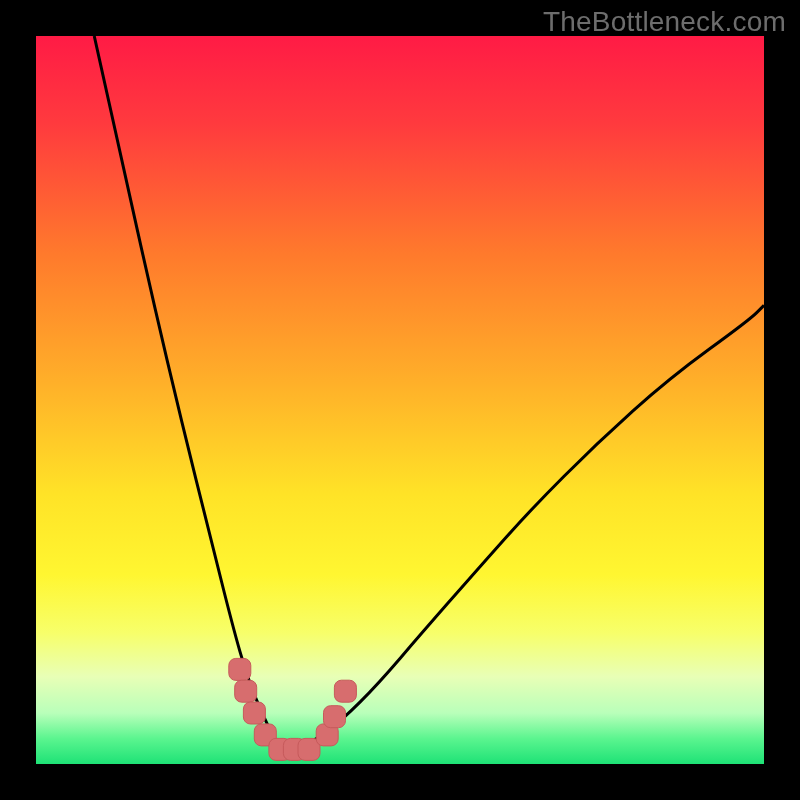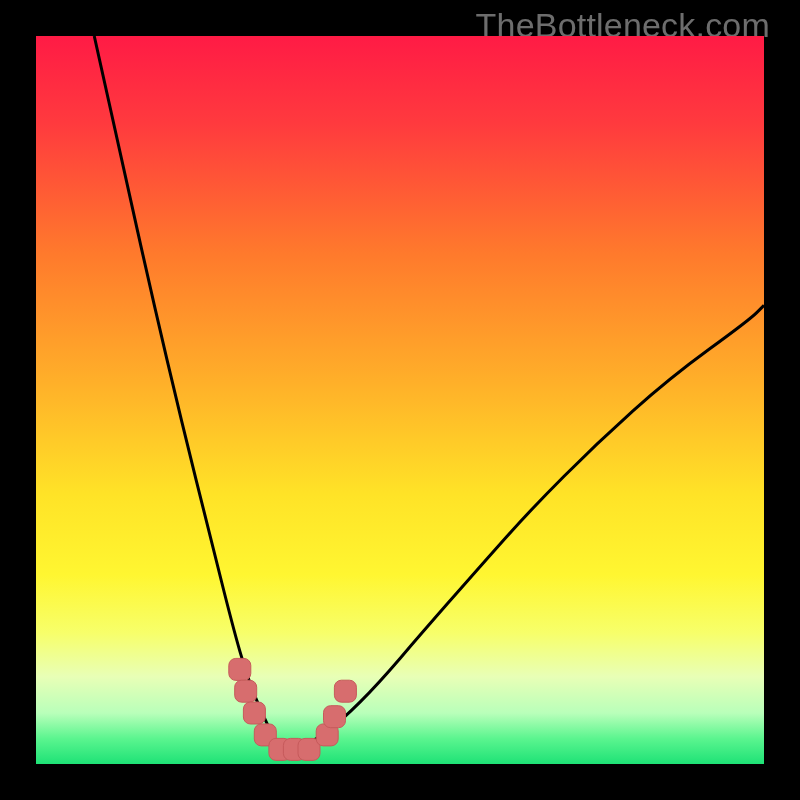--- a/index.html
+++ b/index.html
@@ -27,23 +27,23 @@
     height: 728px;
     overflow: hidden;
   }
   .gradient {
     position: absolute;
     inset: 0;
   }
   .watermark {
     position: absolute;
     top: 6px;
-    right: 30px;
+    right: 14px;
     color: #6d6d6d;
-    font-size: 34px;
+    font-size: 28px;
     letter-spacing: 0.2px;
     font-weight: 400;
   }
   svg.curves {
     position: absolute;
     inset: 0;
     width: 100%;
     height: 100%;
   }
 </style>

